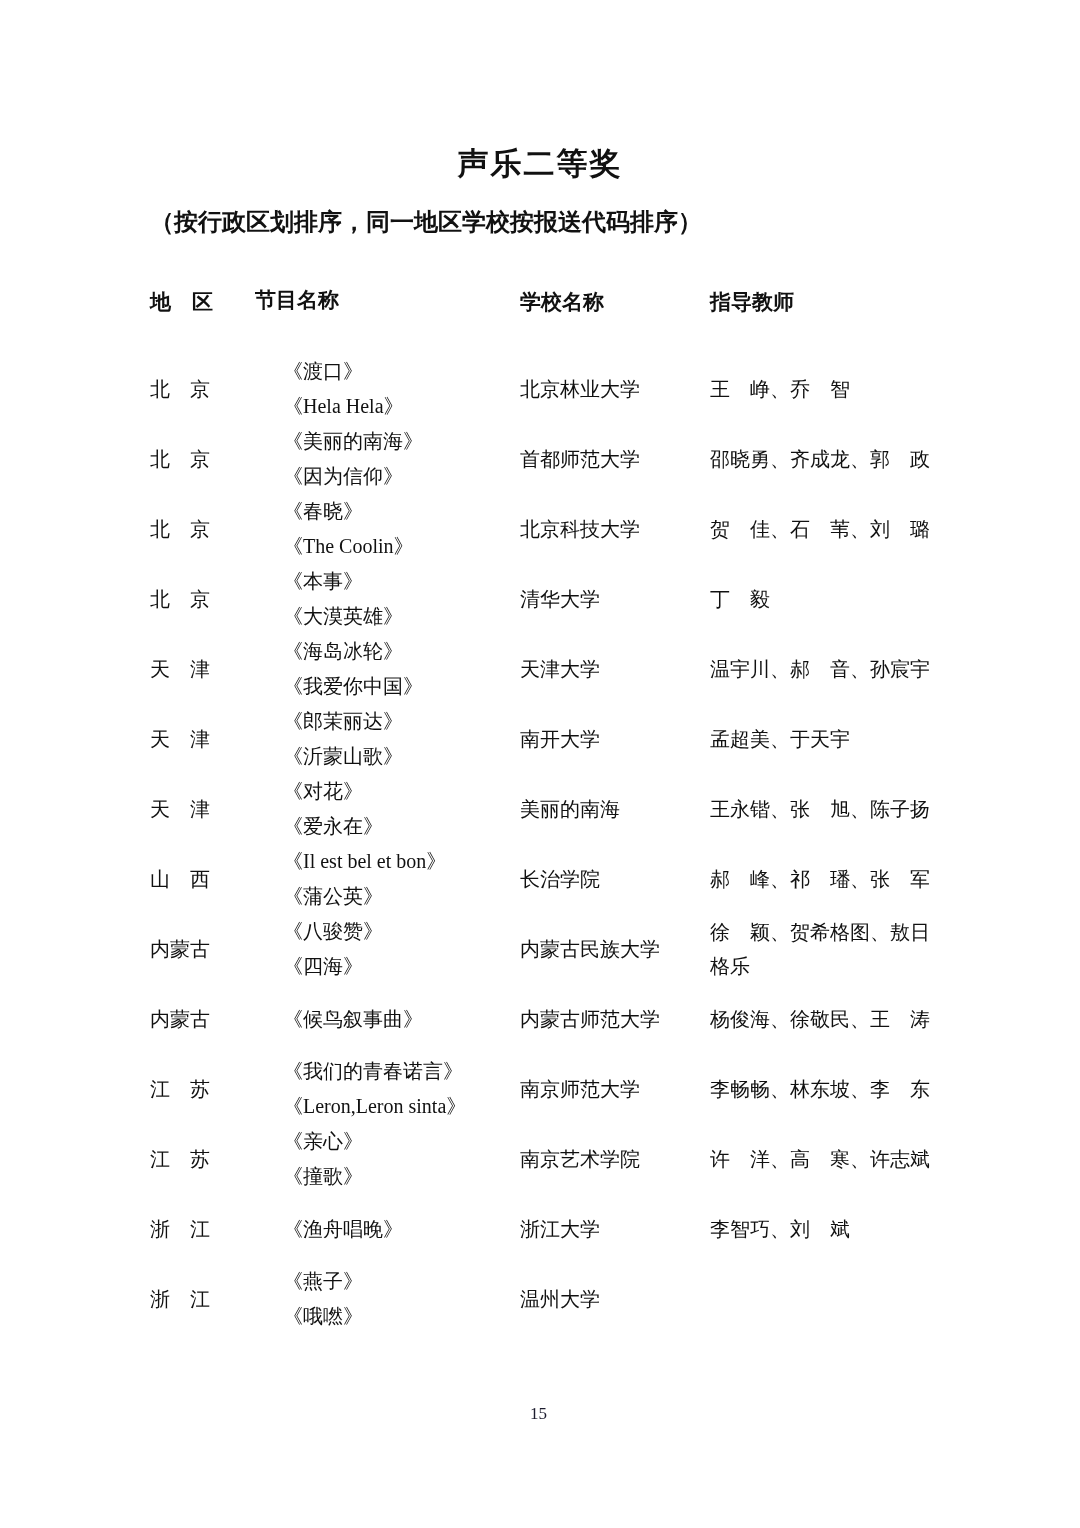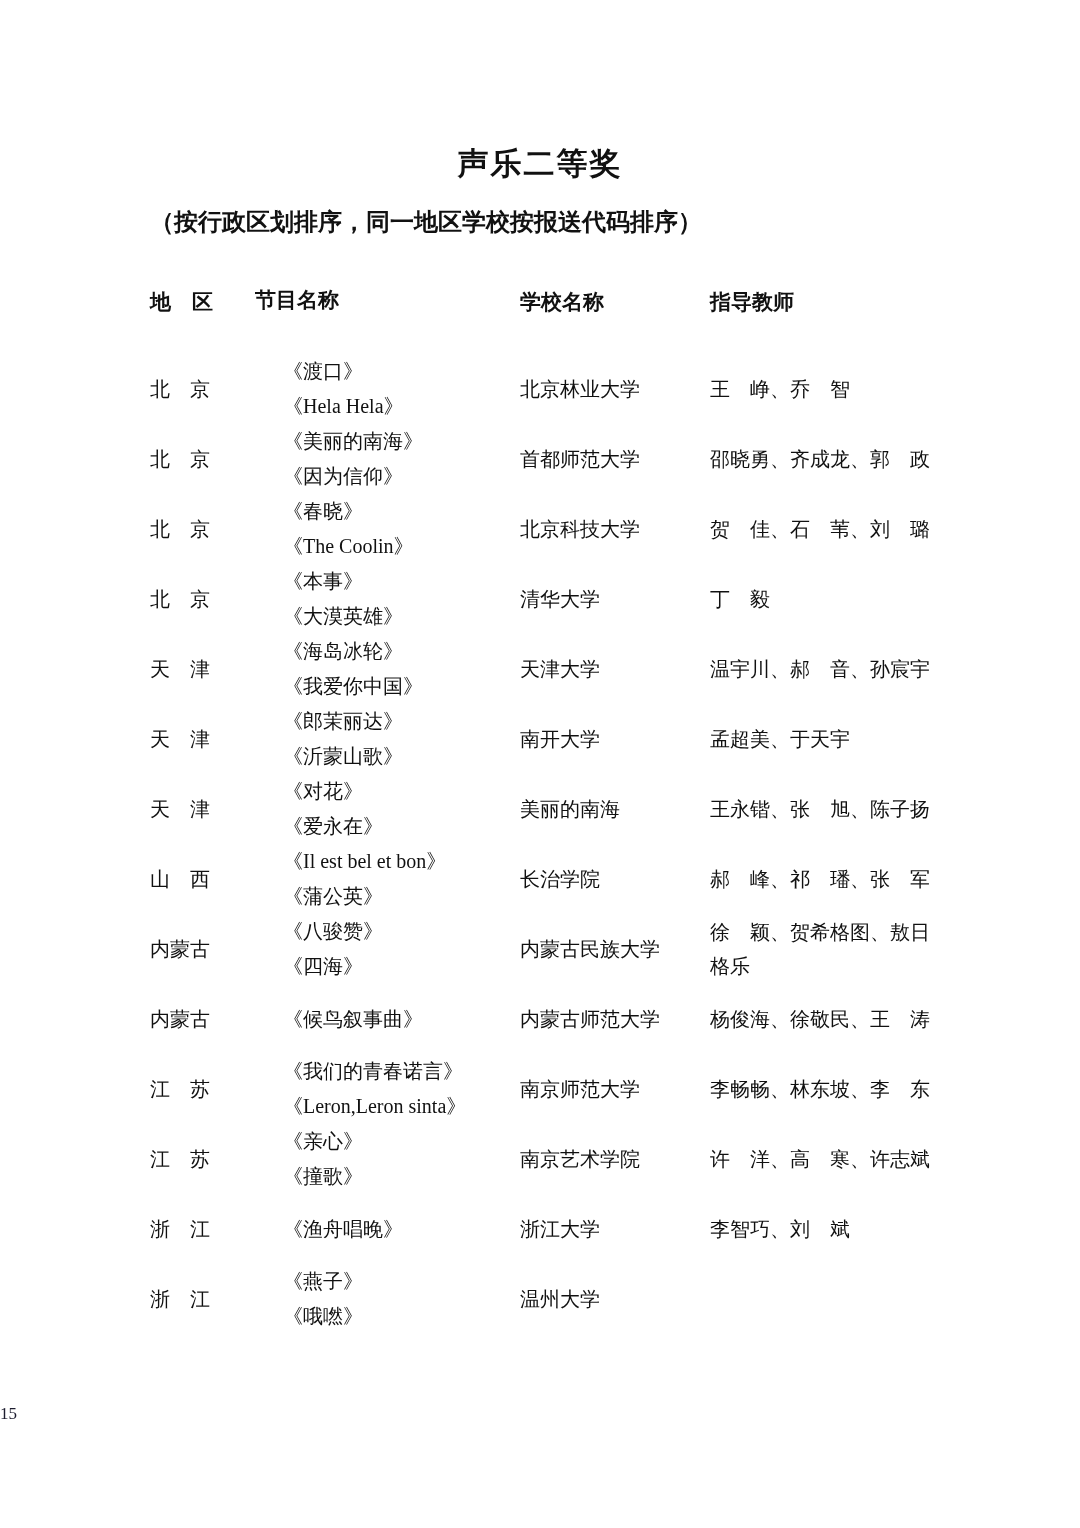--- a/index.html
+++ b/index.html
@@ -65,21 +65,21 @@
     line-height: 35px;
   }
   .col-teachers {
     line-height: 34px;
   }
   .page-number {
     position: absolute;
     left: 0;
     right: 3px;
     top: 1404px;
-    text-align: left;
+    text-align: center;
     font-size: 17px;
     color: #1c1c2e;
   }
 </style>
 </head>
 <body>
 
 <div class="page">
   <div class="content">
     <h1 class="doc-title">声乐二等奖</h1>

